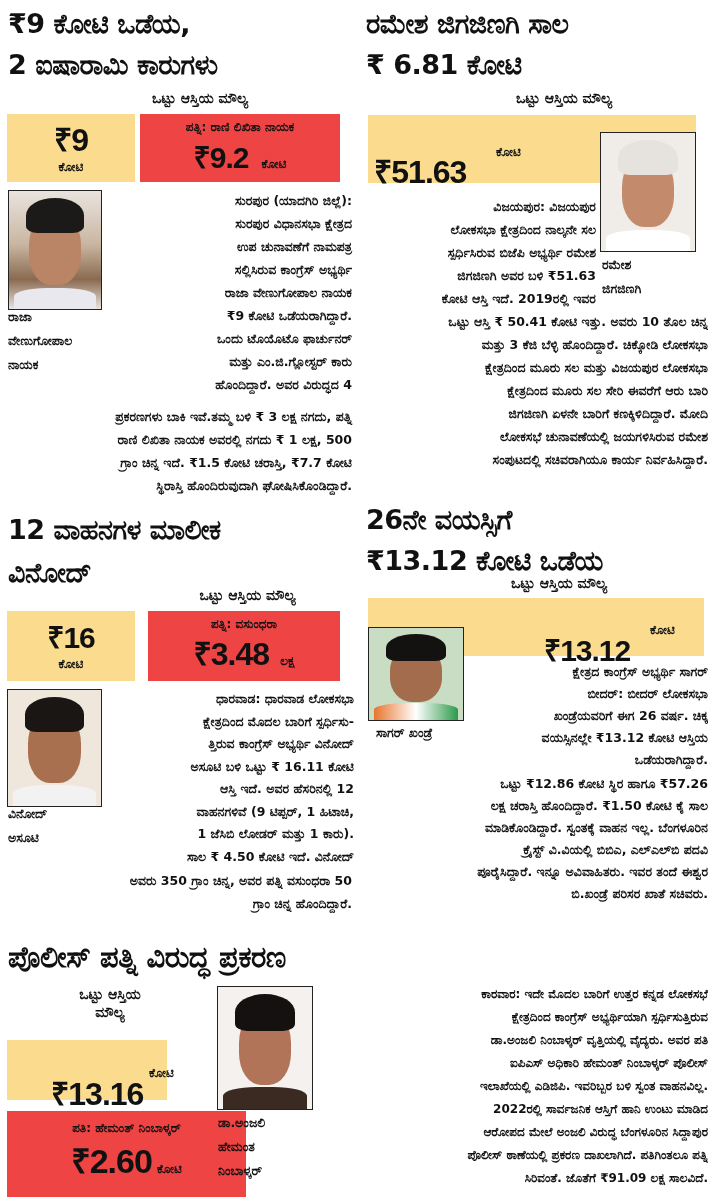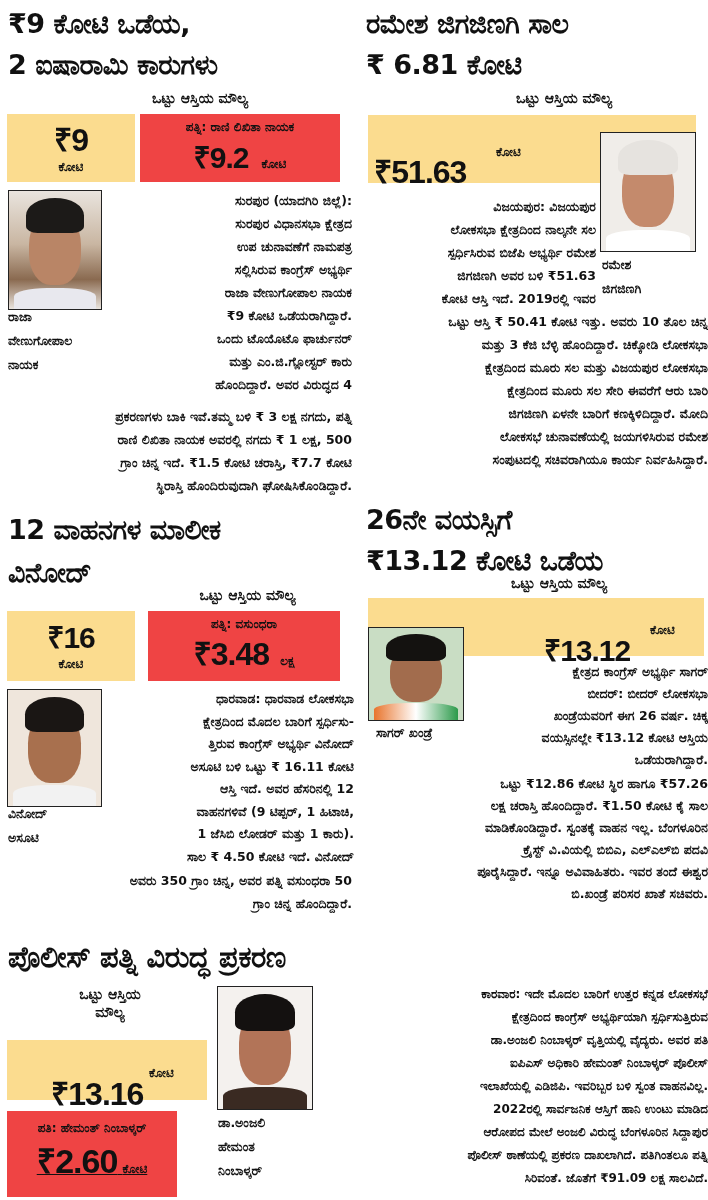--- a/index.html
+++ b/index.html
@@ -194,27 +194,27 @@
   </div>
 </section>
 
 <section class="abs" style="left:0;top:935px;width:708px;height:265px;">
   <h1 class="abs headline h-big" style="left:8px;top:2px;font-size:29px;">ಪೊಲೀಸ್ ಪತ್ನಿ ವಿರುದ್ಧ ಪ್ರಕರಣ</h1>
   <div class="abs subhead" style="left:20px;top:50px;width:180px;line-height:18px;">
     <div>ಒಟ್ಟು ಆಸ್ತಿಯ</div>
     <div>ಮೌಲ್ಯ</div>
   </div>
 
-  <div class="abs gold" style="left:7px;top:105px;width:200px;height:60px;">
+  <div class="abs gold" style="left:7px;top:105px;width:160px;height:60px;">
     <span class="amount" style="position:absolute;left:44px;top:11px;font-size:32px;">₹13.16</span>
     <span class="unit" style="position:absolute;left:142px;top:26px;">ಕೋಟಿ</span>
   </div>
-  <div class="abs blue" style="left:7px;top:176px;width:170px;height:86px;text-align:center;">
+  <div class="abs blue" style="left:7px;top:176px;width:239px;height:86px;text-align:center;">
     <div class="label-small" style="margin-top:10px;">ಪತಿ: ಹೇಮಂತ್ ನಿಂಬಾಳ್ಕರ್</div>
-    <div style="margin-top:2px;text-decoration:underline;">
+    <div style="margin-top:2px;">
       <span class="amount" style="font-size:34px;">₹2.60</span>
       <span class="unit">ಕೋಟಿ</span>
     </div>
   </div>
 
   <div class="abs photo" style="left:217px;top:51px;width:96px;height:124px;background:#f4f1ee;">
     <div class="face" style="background:#b27458;"></div>
       <div class="hair" style="background:#141110;"></div>
       <div class="shirt" style="background:#3a2a22;"></div>
   </div>

